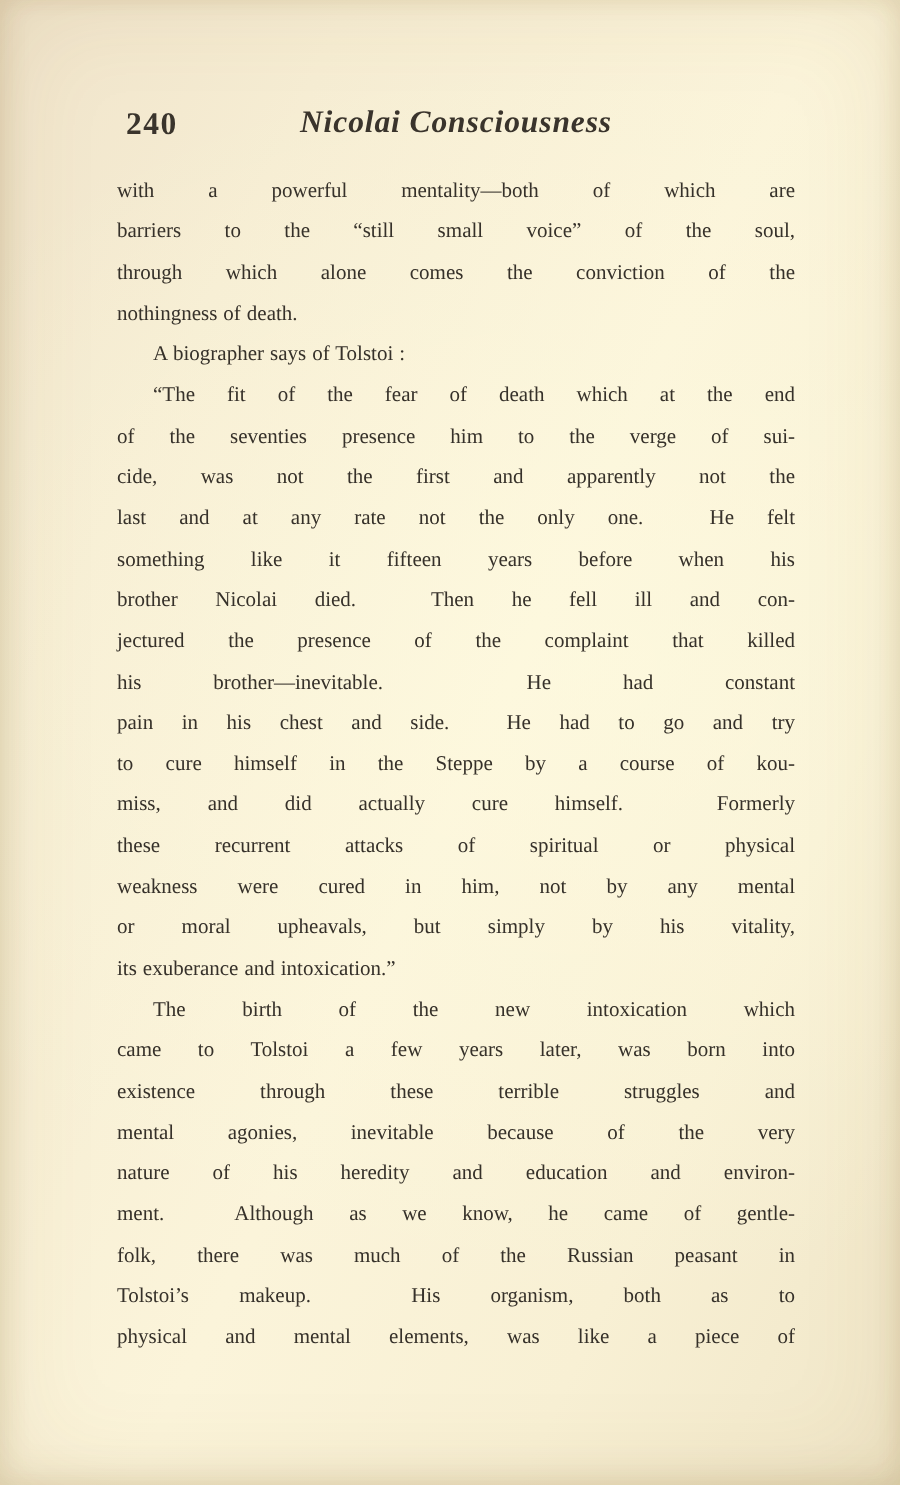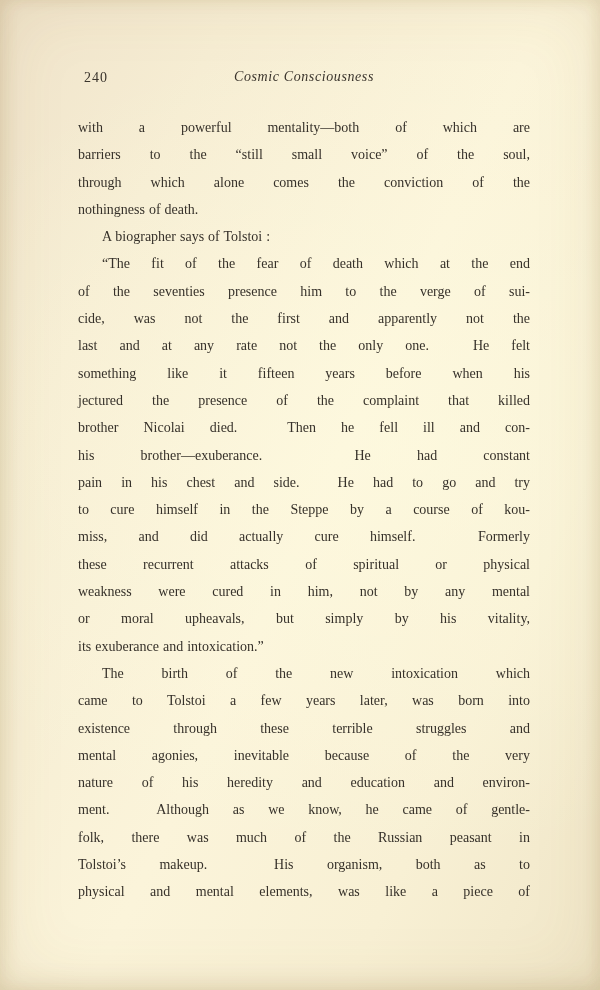--- a/index.html
+++ b/index.html
@@ -24,21 +24,22 @@
   }
   .text-col {
     position: absolute;
     left: 78px;
     top: 66px;
     width: 452px;
   }
   .running-header {
     position: relative;
     height: 48px;
-    font-size: 14px;
+    font-size: 21px;
+    font-weight: bold;
   }
   .page-number {
     position: absolute;
     left: 6px;
     top: 4px;
     letter-spacing: 1px;
     color: #3a342c;
   }
   .running-title {
     text-align: center;
@@ -70,41 +71,41 @@
     padding-left: 24px;
   }
 </style>
 </head>
 <body>
 
 <div class="book-page">
   <div class="text-col">
     <div class="running-header">
       <span class="page-number">240</span>
-      <div class="running-title">Cosmic Consciousness</div>
+      <div class="running-title">Nicolai Consciousness</div>
     </div>
     <div class="page-body">
         <div class="para">
           <div class="line">with a powerful mentality—both of which are</div>
           <div class="line">barriers to the “still small voice” of the soul,</div>
           <div class="line">through which alone comes the conviction of the</div>
           <div class="line flush-left">nothingness of death.</div>
         </div>
         <div class="para">
           <div class="line indent flush-left">A biographer says of Tolstoi :</div>
         </div>
         <div class="para">
           <div class="line indent">“The fit of the fear of death which at the end</div>
           <div class="line">of the seventies presence him to the verge of sui-</div>
           <div class="line">cide, was not the first and apparently not the</div>
           <div class="line">last and at any rate not the only one.  He felt</div>
           <div class="line">something like it fifteen years before when his</div>
+          <div class="line">brother Nicolai died.  Then he fell ill and con-</div>
           <div class="line">jectured the presence of the complaint that killed</div>
-          <div class="line">brother Nicolai died.  Then he fell ill and con-</div>
-          <div class="line">his brother—exuberance.  He had constant</div>
+          <div class="line">his brother—inevitable.  He had constant</div>
           <div class="line">pain in his chest and side.  He had to go and try</div>
           <div class="line">to cure himself in the Steppe by a course of kou-</div>
           <div class="line">miss, and did actually cure himself.  Formerly</div>
           <div class="line">these recurrent attacks of spiritual or physical</div>
           <div class="line">weakness were cured in him, not by any mental</div>
           <div class="line">or moral upheavals, but simply by his vitality,</div>
           <div class="line flush-left">its exuberance and intoxication.”</div>
         </div>
         <div class="para">
           <div class="line indent">The birth of the new intoxication which</div>

